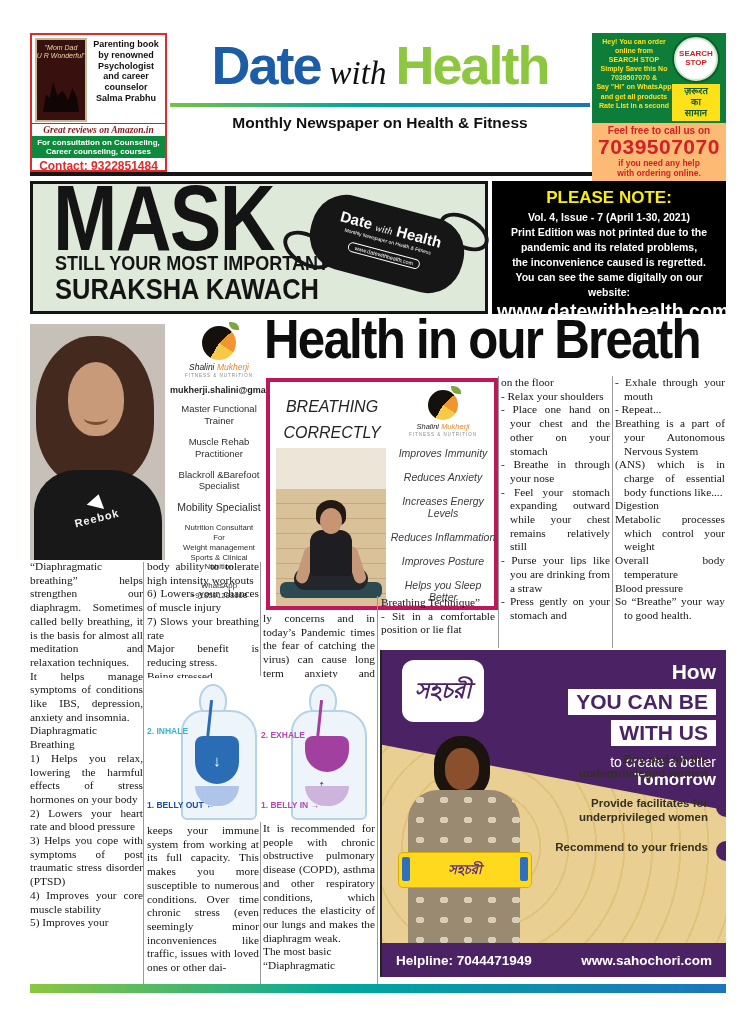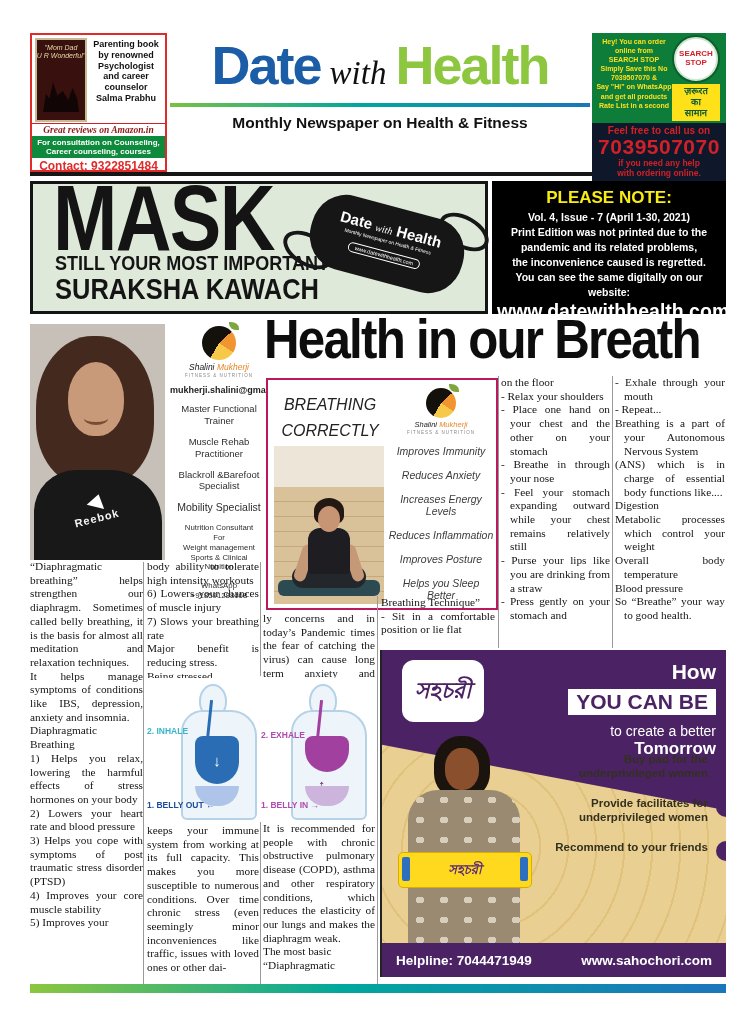--- a/index.html
+++ b/index.html
@@ -40,21 +40,21 @@
   
   .ad-right { left:592px; top:33px; width:134px; height:145px; background:#0e7d3a; box-sizing:border-box; }
   .ad-right-top { display:flex; padding:4px 3px 2px 4px; }
   .ar-promo { width:76px; color:#ffe11a; font-weight:bold; font-size:7px; line-height:1.3; text-align:center; white-space:pre-line; }
   .ar-side { width:48px; text-align:center; }
   .ss-logo { width:40px; height:40px; margin:0 auto; border-radius:50%; background:#fff; border:2px solid #cfe7cf;
              box-shadow:0 0 0 2px #0a5f2c; display:flex; flex-direction:column; justify-content:center; }
   .ss-logo span { color:#d02128; font-weight:bold; font-size:8px; line-height:1.1; }
   .ar-hindi { margin-top:3px; background:#ffe11a; color:#0e5c2c; font-weight:bold; font-size:9.5px; line-height:1.15;
               white-space:pre-line; padding:2px 1px; }
-  .ad-right-bottom { background:#0f172a; text-align:center; color:#d02128; padding:2px 0 3px; }
+  .ad-right-bottom { background:#fdba74; text-align:center; color:#d02128; padding:2px 0 3px; }
   .arb-1 { font-weight:bold; font-size:10px; }
   .arb-phone { font-weight:bold; font-size:21px; letter-spacing:0.5px; line-height:1.05; }
   .arb-2 { font-weight:bold; font-size:8.5px; line-height:1.2; white-space:pre-line; }
 
   
   .mask-banner { left:30px; top:181px; width:458px; height:133px; background:#dfe9d9; border:3px solid #141414; box-sizing:border-box; }
   .mask-word { position:absolute; left:20px; top:-12px; font-size:92px; font-weight:bold; letter-spacing:-2px; color:#141414;
                transform:scaleX(0.84); transform-origin:left top; line-height:1; }
   .mask-l1 { position:absolute; left:22px; top:68px; font-size:20px; font-weight:bold; color:#141414;
              transform:scaleX(0.9); transform-origin:left top; white-space:nowrap; }
@@ -98,21 +98,21 @@
   .sm-logo::after { content:""; position:absolute; right:-3px; top:-4px; width:10px; height:8px; background:#7ea63f; border-radius:0 80% 0 80%; }
   .sm-name { font-style:italic; font-size:8.5px; margin-top:2px; white-space:nowrap; }
   .sm-first { color:#1a1a1a; } .sm-last { color:#e8872a; }
   .sm-sub { font-size:4.5px; letter-spacing:1px; color:#888; margin-top:1px; }
   .author-email { font-weight:bold; font-size:9px; color:#1d1d1d; margin:7px 0 8px; }
   .cred { font-size:9.5px; color:#2e2e2e; line-height:1.25; margin-bottom:9px; white-space:pre-line; }
   .cred:nth-child(4) { font-size:10.5px; }
   .cred:nth-child(5), .cred:nth-child(6) { font-size:7.8px; }
 
   
-  .breath-box { left:266px; top:378px; width:232px; height:232px; background:#fff; border:2px solid #be185d; box-sizing:border-box; }
+  .breath-box { left:266px; top:378px; width:232px; height:232px; background:#fff; border:4px solid #be185d; box-sizing:border-box; }
   .bb-title { position:absolute; left:8px; top:12px; width:108px; font-style:italic; font-size:16px; color:#222;
               text-align:center; line-height:1.6; white-space:pre-line; }
   .bb-photo { position:absolute; left:6px; top:66px; width:110px; height:158px; overflow:hidden;
               background:linear-gradient(#ece5d8 0 26%, #d9c29a 26% 100%); }
   .bb-planks { position:absolute; left:0; top:26%; width:100%; height:74%;
                background:repeating-linear-gradient(#0000 0 14px, #c5a87c 14px 15px); }
   .bb-mat { position:absolute; left:4px; bottom:8px; width:102px; height:16px; background:#2c4a52; border-radius:6px; }
   .bb-legs { position:absolute; left:18px; bottom:16px; width:74px; height:22px; background:#23262b; border-radius:12px; }
   .bb-top { position:absolute; left:34px; bottom:30px; width:42px; height:46px; background:#1d1d22; border-radius:12px 12px 4px 4px; }
   .bb-arm-l { position:absolute; left:24px; bottom:22px; width:12px; height:38px; background:#c59877; border-radius:6px; transform:rotate(18deg); }
@@ -414,20 +414,21 @@
     <div class="dg-label lbl-belly-in">1. BELLY IN →</div>
   </div>
 
   <div class="abs sah">
     <div class="sah-tan"></div>
     <div class="sah-purple"></div>
     <div class="sah-logo-box">সহচরী</div>
     <div class="sah-head">
       <div class="sah-how">How</div>
       <div><span class="sah-box-line">YOU CAN BE</span></div>
+      <div><span class="sah-box-line">WITH US</span></div>
       <div class="sah-sub1">to create a better</div>
       <div class="sah-sub2">Tomorrow</div>
     </div>
     <div class="sah-girl">
       <div class="girl-hair"></div>
       <div class="girl-face"></div>
       <div class="girl-shawl"></div>
       <div class="girl-pack">সহচরী</div>
     </div>
     <div class="sah-bullets">

